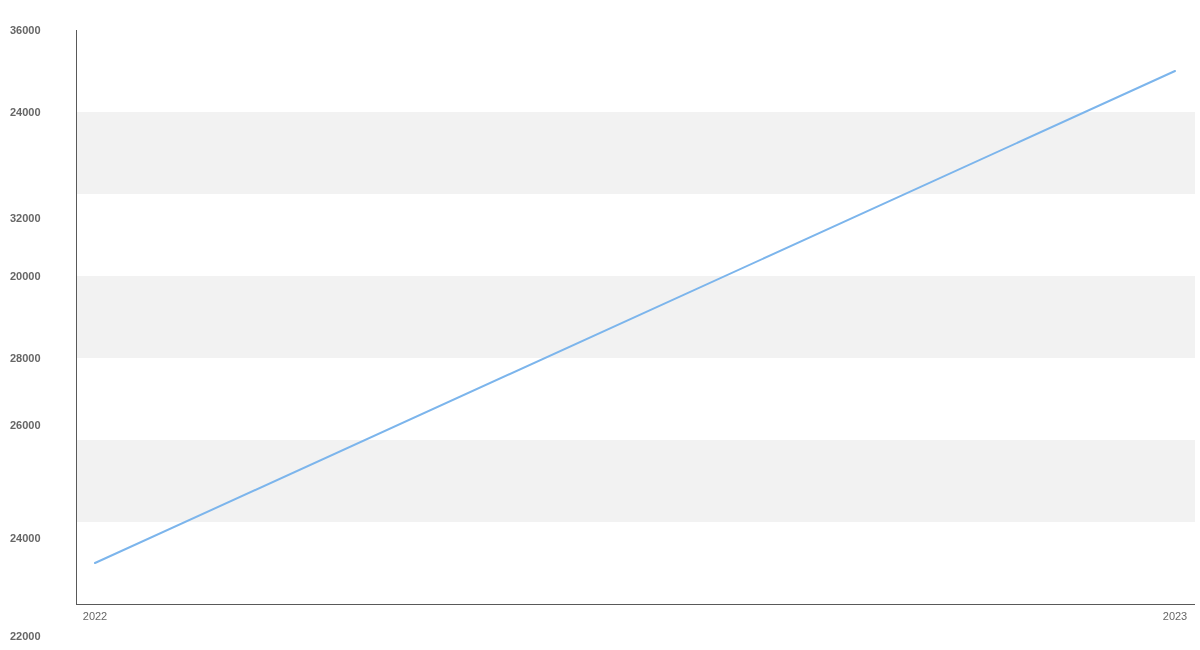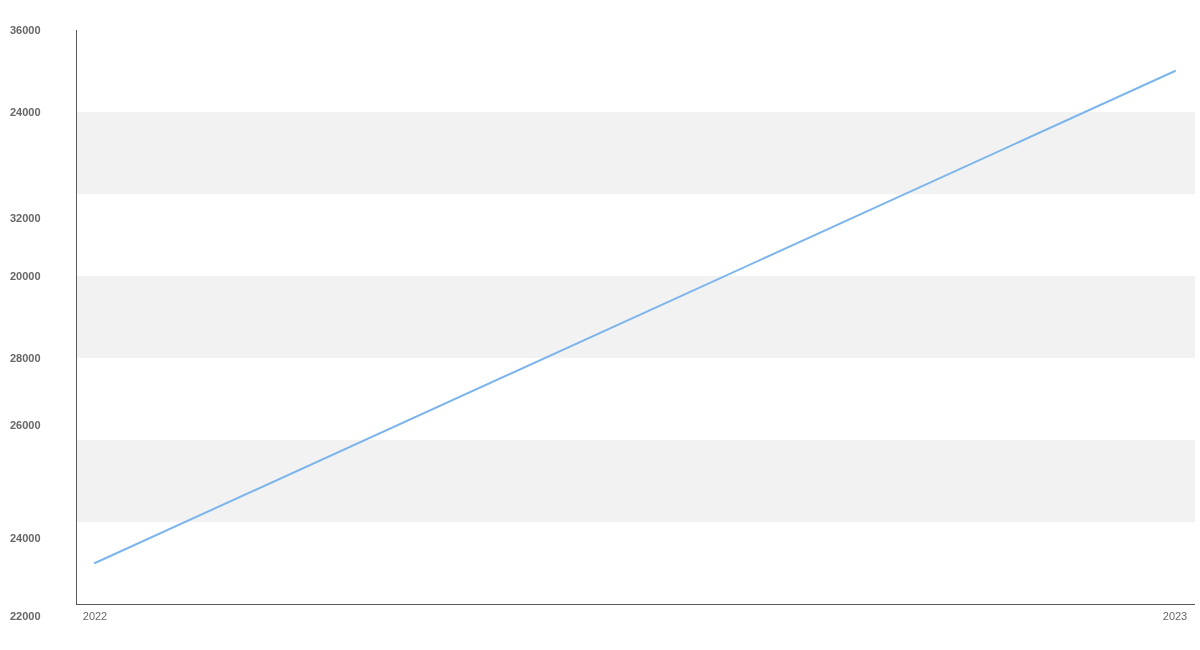--- a/index.html
+++ b/index.html
@@ -82,21 +82,21 @@
 
   <div class="plot-area">
 
     <div class="grid-band" style="top:410px;height:82px;"></div>
 
     <div class="grid-band" style="top:246px;height:82px;"></div>
 
     <div class="grid-band" style="top:82px;height:82px;"></div>
   </div>
 
-  <div class="y-tick-label" style="top:616px;">22000</div>
+  <div class="y-tick-label" style="top:636px;">22000</div>
   <div class="y-tick-label" style="top:538px;">24000</div>
   <div class="y-tick-label" style="top:425px;">26000</div>
   <div class="y-tick-label" style="top:358px;">28000</div>
   <div class="y-tick-label" style="top:276px;">20000</div>
   <div class="y-tick-label" style="top:187px;margin-top:31px;">32000</div>
   <div class="y-tick-label" style="top:112px;">24000</div>
   <div class="y-tick-label" style="top:30px;">36000</div>
 
   <div class="x-tick-label" style="left:95px;">2022</div>
   <div class="x-tick-label" style="left:1175px;">2023</div>

